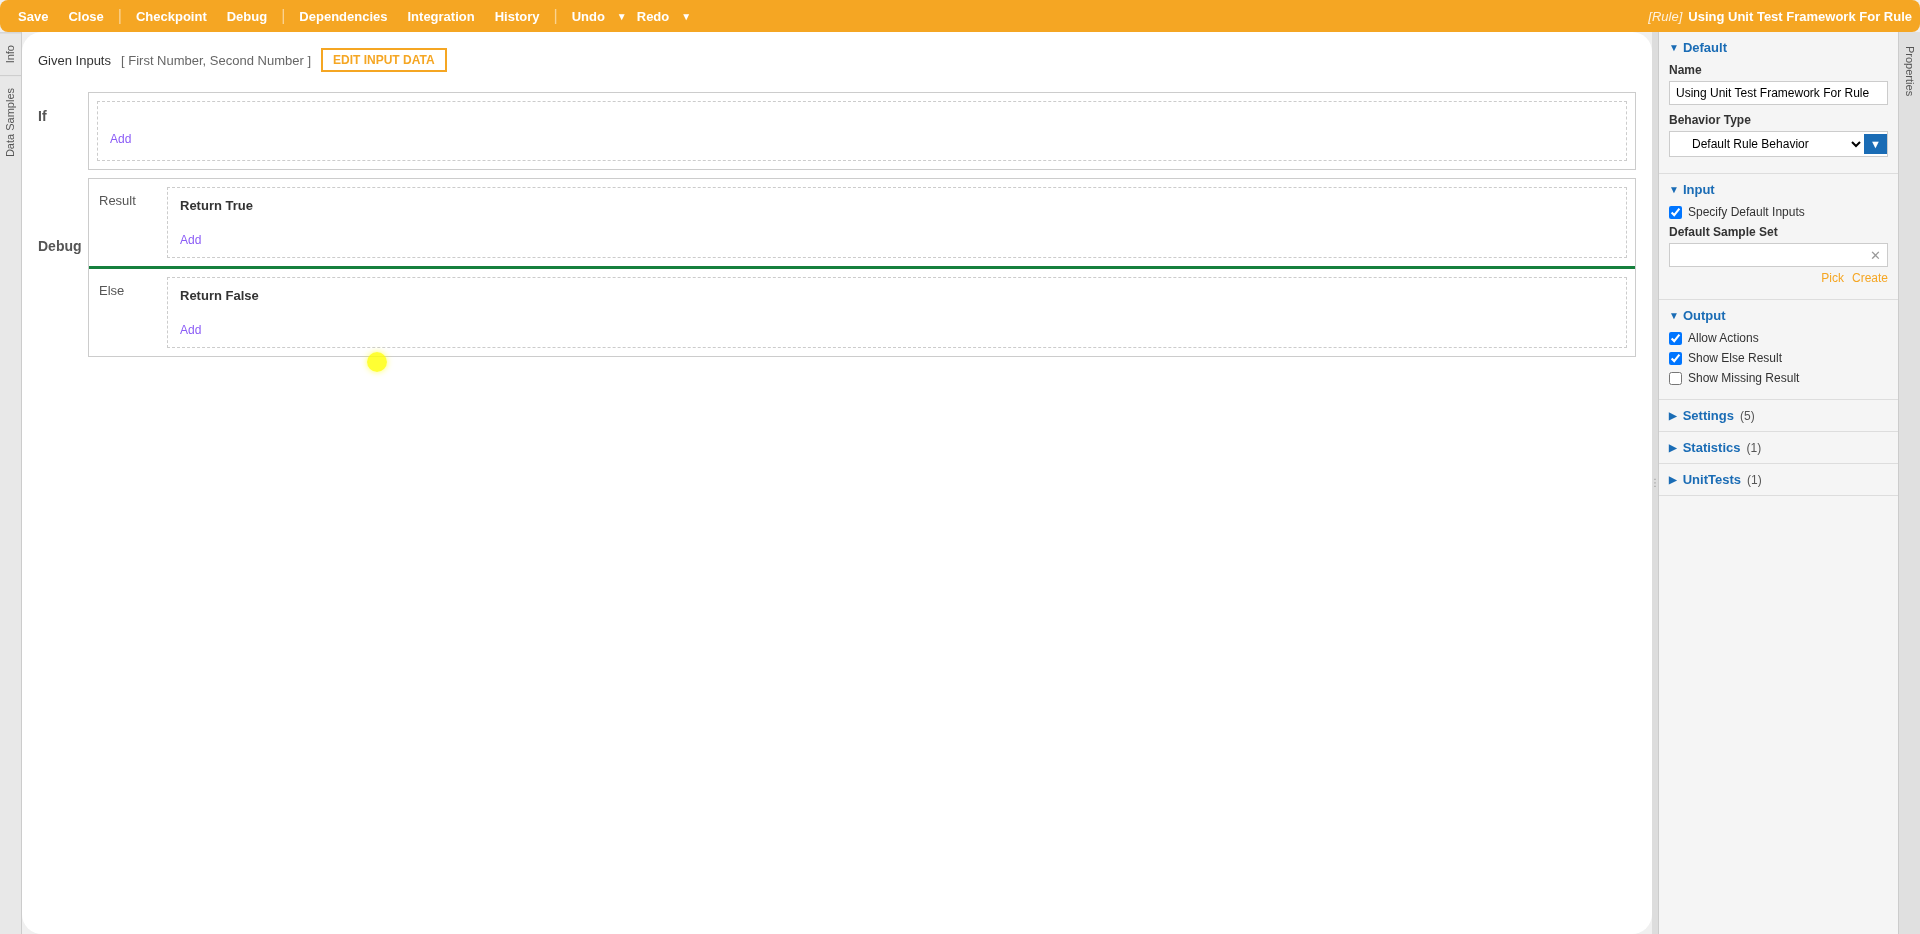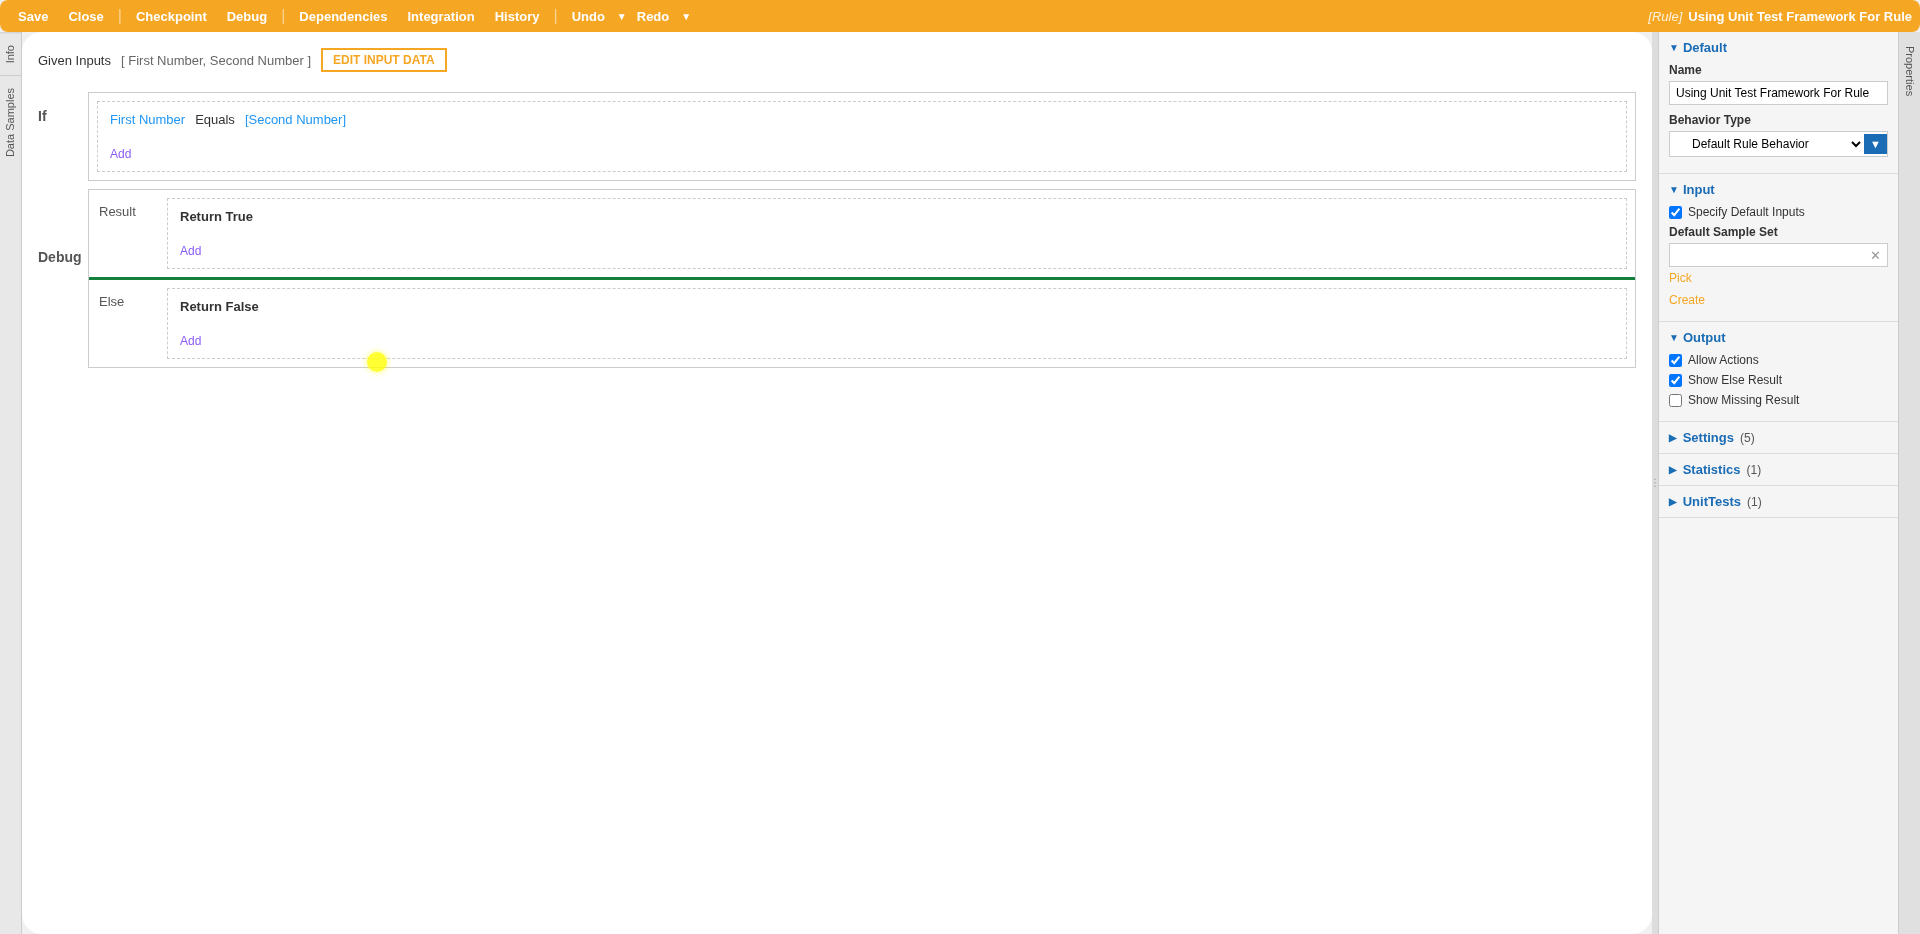--- a/index.html
+++ b/index.html
@@ -361,21 +361,20 @@
       color: #999;
       padding: 2px 6px;
       cursor: pointer;
       font-size: 13px;
     }
     .pick-create-row {
       display: flex;
       gap: 8px;
       justify-content: flex-end;
       margin-bottom: 6px;
-      flex-direction: column;
     }
     .pick-link, .create-link {
       color: #f5a623;
       font-size: 12px;
       cursor: pointer;
       text-decoration: none;
     }
     .collapsible-section {
       border-bottom: 1px solid #ddd;
       padding: 8px 10px;
@@ -441,25 +440,20 @@
       <span class="given-inputs-values">[ First Number, Second Number ]</span>
       <button class="edit-input-btn">EDIT INPUT DATA</button>
     </div>
 
     <div id="rule-content">
 
       <div class="rule-section">
         <div class="rule-label">If</div>
         <div class="rule-box-outer">
           <div class="rule-box-inner">
-            <div class="condition-row">
-              <span class="cond-field">First Number</span>
-              <span class="cond-op">Equals</span>
-              <span class="cond-val">[Second Number]</span>
-            </div>
             <span class="add-link">Add</span>
           </div>
         </div>
       </div>
 
       <div class="then-wrapper">
         <div class="then-label-col">Debug</div>
         <div class="then-right">
 
           <div class="result-row">

